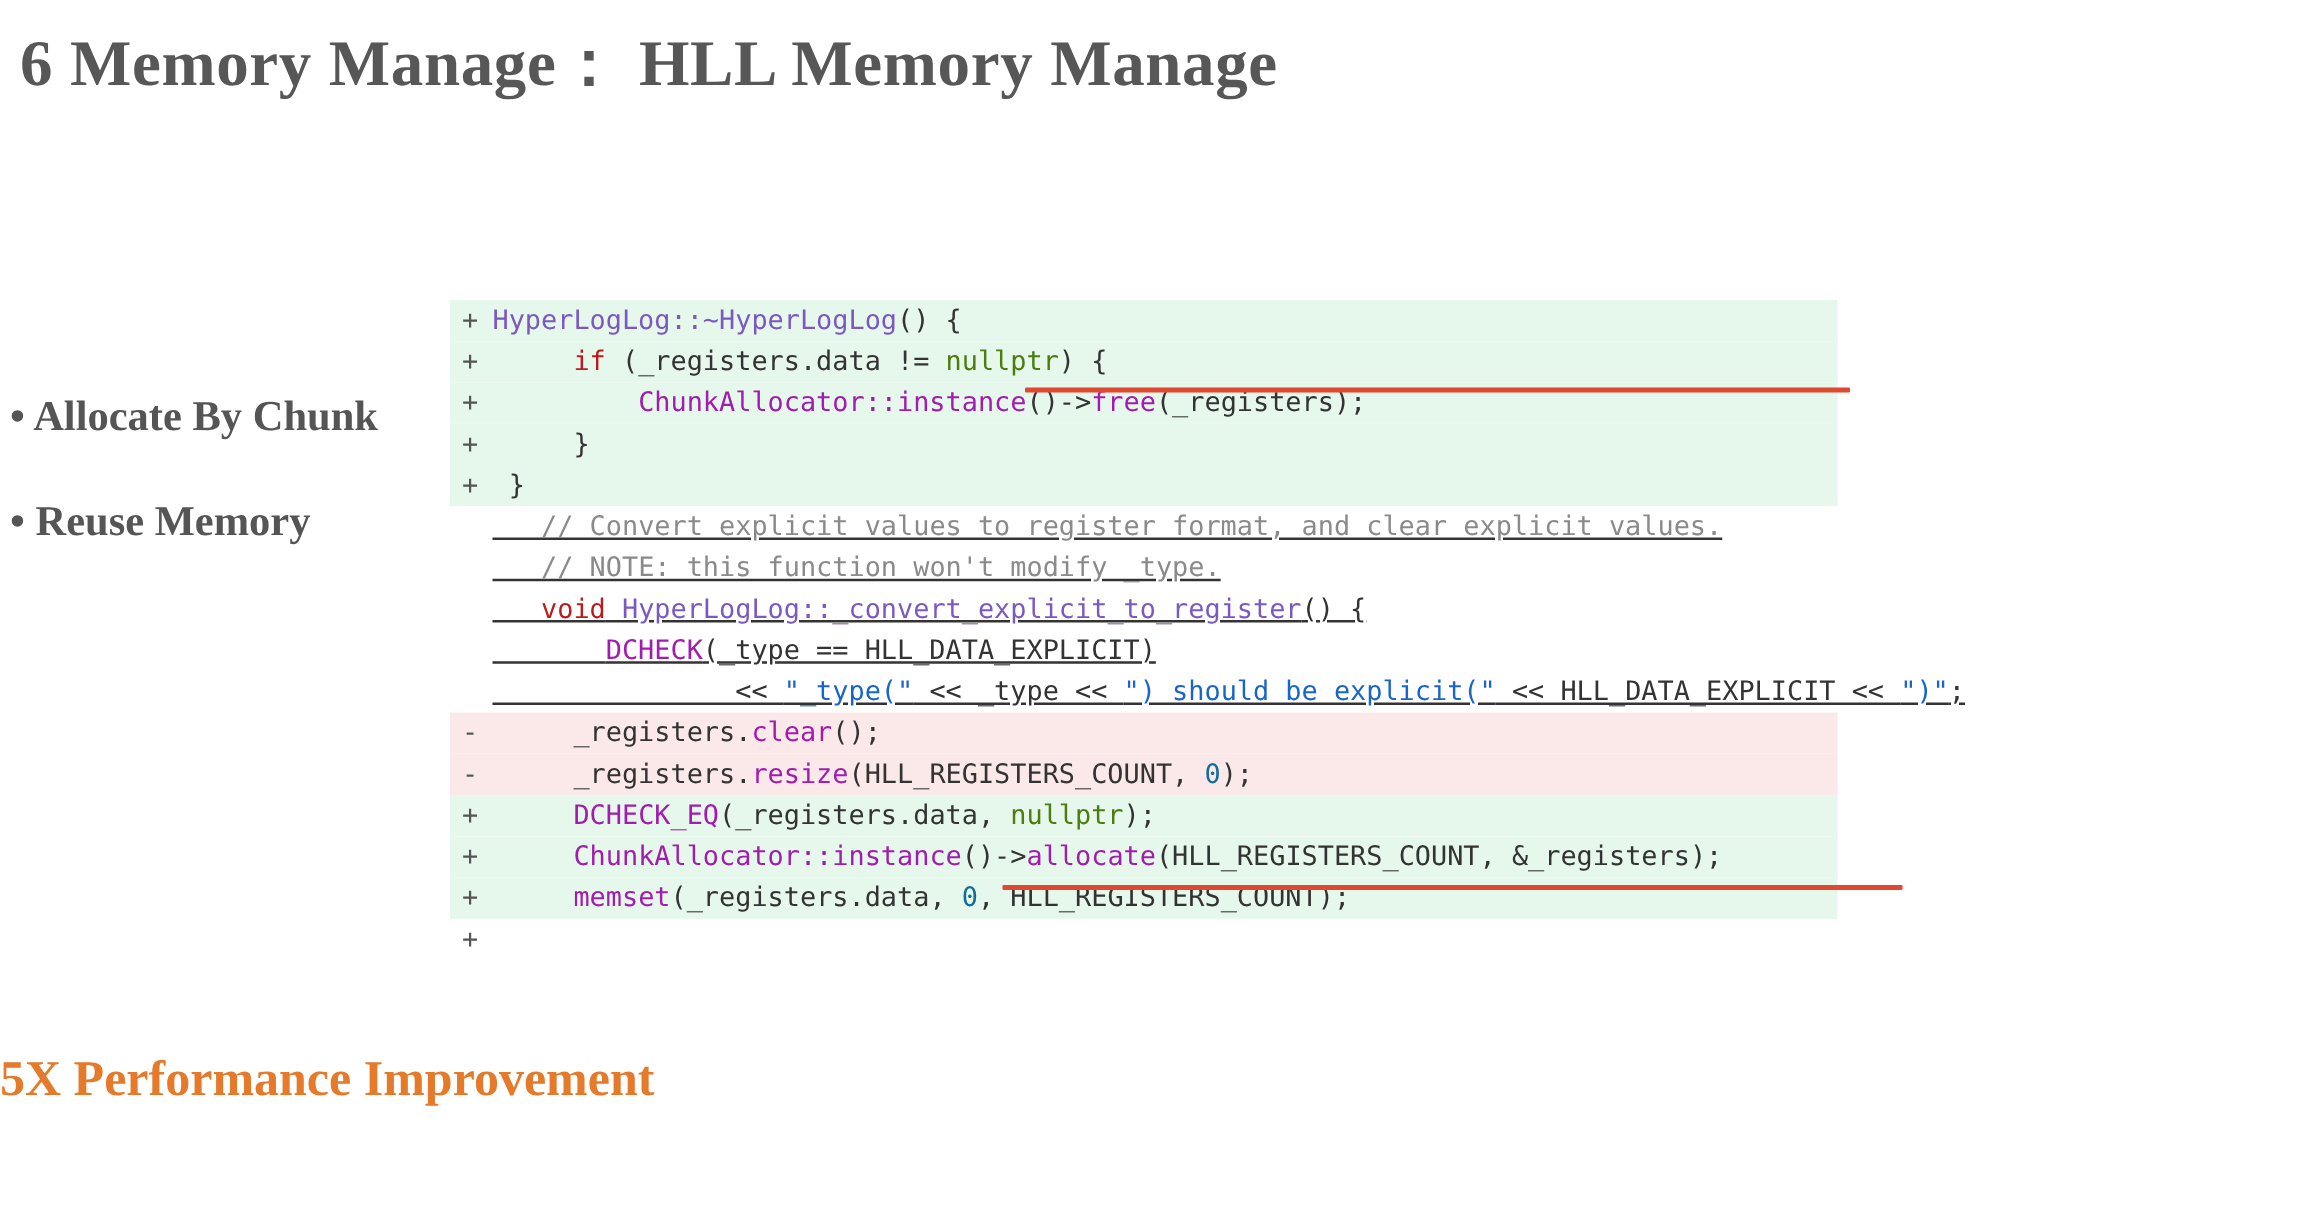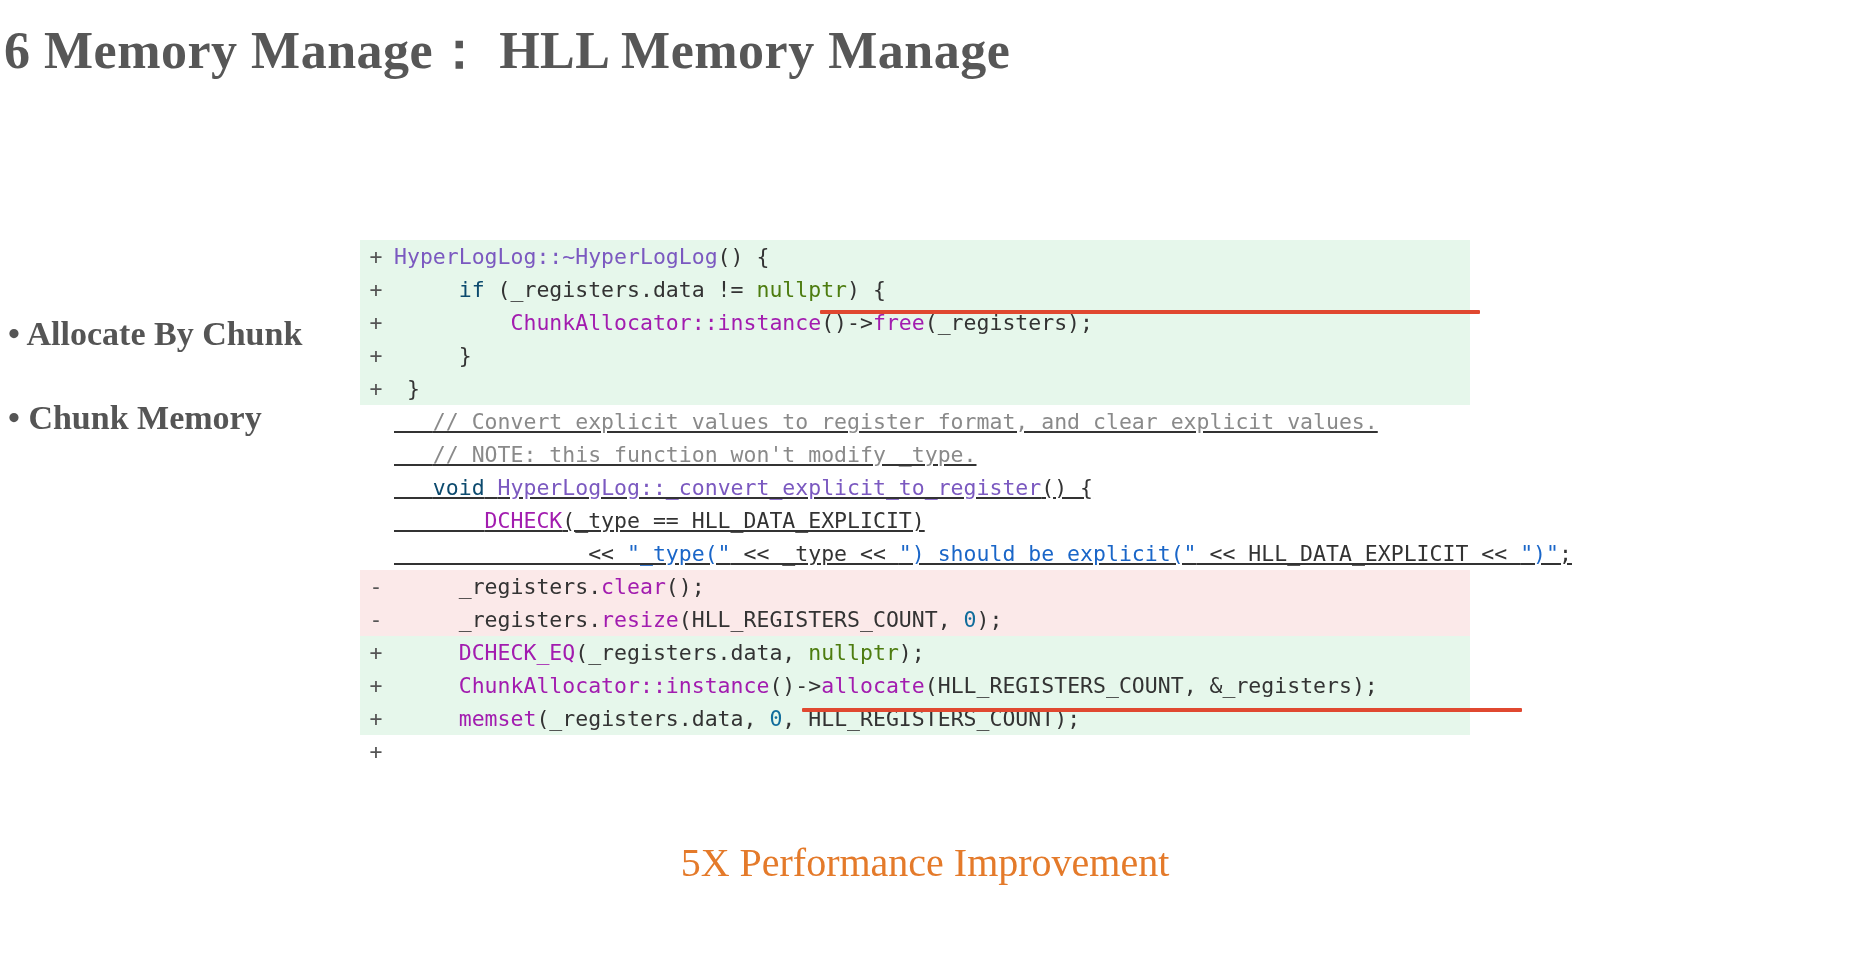--- a/index.html
+++ b/index.html
@@ -13,21 +13,21 @@
     overflow: hidden;
   }
   .slide {
     position: relative;
     width: 100%;
     height: 100%;
   }
   .title {
     position: absolute;
     top: 16px;
-    left: 4px;
+    left: 16px;
     font-size: 52px;
     font-weight: bold;
     color: #575757;
     letter-spacing: 0.5px;
   }
   .bullets {
     position: absolute;
     left: 8px;
     top: 315px;
     width: 330px;
@@ -60,56 +60,56 @@
   .line.del { background: #fbe9e9; }
   .line.ctx { background: #ffffff; text-decoration: underline; }
   .sign {
     position: absolute;
     left: 6px;
     top: 0;
     width: 20px;
     text-align: center;
     color: #555;
   }
-  .k-red    { color: #0c4a6e; }
+  .k-red    { color: #b91c1c; }
   .k-num    { color: #116d9c; }
   .k-null   { color: #4d7c0f; }
   .comment  { color: #8a8a8a; }
   .string   { color: #1a66c8; }
   .fn       { color: #a21caf; }
   .type     { color: #7b59c0; text-align: right; }
   .underline-red {
     position: absolute;
     height: 4px;
     background: #e04830;
     border-radius: 1px;
   }
   .ul1 { left: 460px; top: 202px; width: 660px; }
   .ul2 { left: 442px; top: 600px; width: 720px; }
   .callout {
     position: absolute;
     left: 0;
     right: 0;
     bottom: 80px;
-    text-align: center;
+    text-align: left;
     font-size: 40px;
-    font-weight: normal;
+    font-weight: bold;
     color: #e47a2a;
     margin-top: 38px;
   }
 </style>
 </head>
 <body>
 
 <div class="slide">
   <div class="title">6 Memory Manage： HLL Memory Manage</div>
 
   <div class="bullets">
     <div class="bullet">Allocate By Chunk</div>
-    <div class="bullet">Chunk Memory</div>
+    <div class="bullet">Reuse Memory</div>
   </div>
 
   <div class="diffbox" id="diffbox">
     
     
   <div class="line add"><span class="sign">+</span><span class="type">HyperLogLog::~HyperLogLog</span><span>() {</span></div><div class="line add"><span class="sign">+</span><span>     </span><span class="k-red">if</span><span> (_registers.data != </span><span class="k-null">nullptr</span><span>) {</span></div><div class="line add"><span class="sign">+</span><span>         </span><span class="fn">ChunkAllocator::instance</span><span>()-&gt;</span><span class="fn">free</span><span>(_registers);</span></div><div class="line add"><span class="sign">+</span><span>     }</span></div><div class="line add"><span class="sign">+</span><span> }</span></div><div class="line add"><span class="sign">+</span><span></span></div><div class="line ctx"><span class="sign"></span><span>   </span><span class="comment">// Convert explicit values to register format, and clear explicit values.</span></div><div class="line ctx"><span class="sign"></span><span>   </span><span class="comment">// NOTE: this function won't modify _type.</span></div><div class="line ctx"><span class="sign"></span><span>   </span><span class="k-red">void</span><span> </span><span class="type">HyperLogLog::_convert_explicit_to_register</span><span>() {</span></div><div class="line ctx"><span class="sign"></span><span>       </span><span class="fn">DCHECK</span><span>(_type == HLL_DATA_EXPLICIT)</span></div><div class="line ctx"><span class="sign"></span><span>               &lt;&lt; </span><span class="string">"_type("</span><span> &lt;&lt; _type &lt;&lt; </span><span class="string">") should be explicit("</span><span> &lt;&lt; HLL_DATA_EXPLICIT &lt;&lt; </span><span class="string">")"</span><span>;</span></div><div class="line del"><span class="sign">-</span><span>     _registers.</span><span class="fn">clear</span><span>();</span></div><div class="line del"><span class="sign">-</span><span>     _registers.</span><span class="fn">resize</span><span>(HLL_REGISTERS_COUNT, </span><span class="k-num">0</span><span>);</span></div><div class="line add"><span class="sign">+</span><span>     </span><span class="fn">DCHECK_EQ</span><span>(_registers.data, </span><span class="k-null">nullptr</span><span>);</span></div><div class="line add"><span class="sign">+</span><span>     </span><span class="fn">ChunkAllocator::instance</span><span>()-&gt;</span><span class="fn">allocate</span><span>(HLL_REGISTERS_COUNT, &amp;_registers);</span></div><div class="line add"><span class="sign">+</span><span>     </span><span class="fn">memset</span><span>(_registers.data, </span><span class="k-num">0</span><span>, HLL_REGISTERS_COUNT);</span></div><div class="line add"><span class="sign">+</span><span></span></div><div class="underline-red ul1"></div><div class="underline-red ul2"></div></div>
 
   <div class="callout">5X Performance Improvement</div>
 </div>
 

